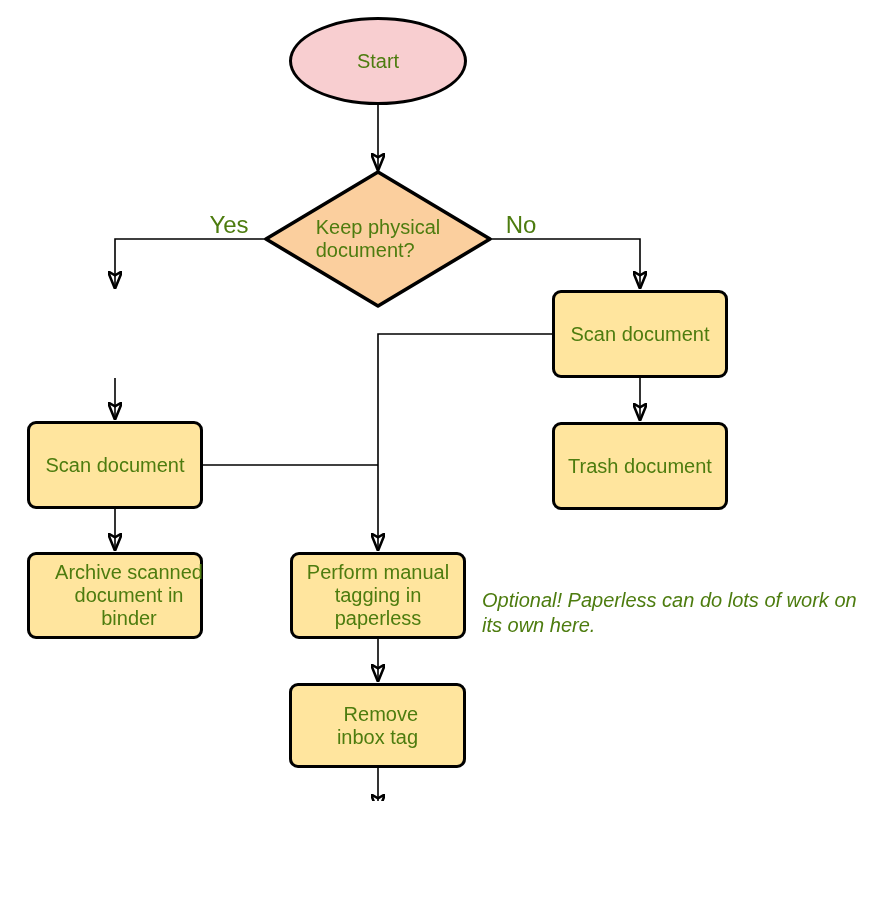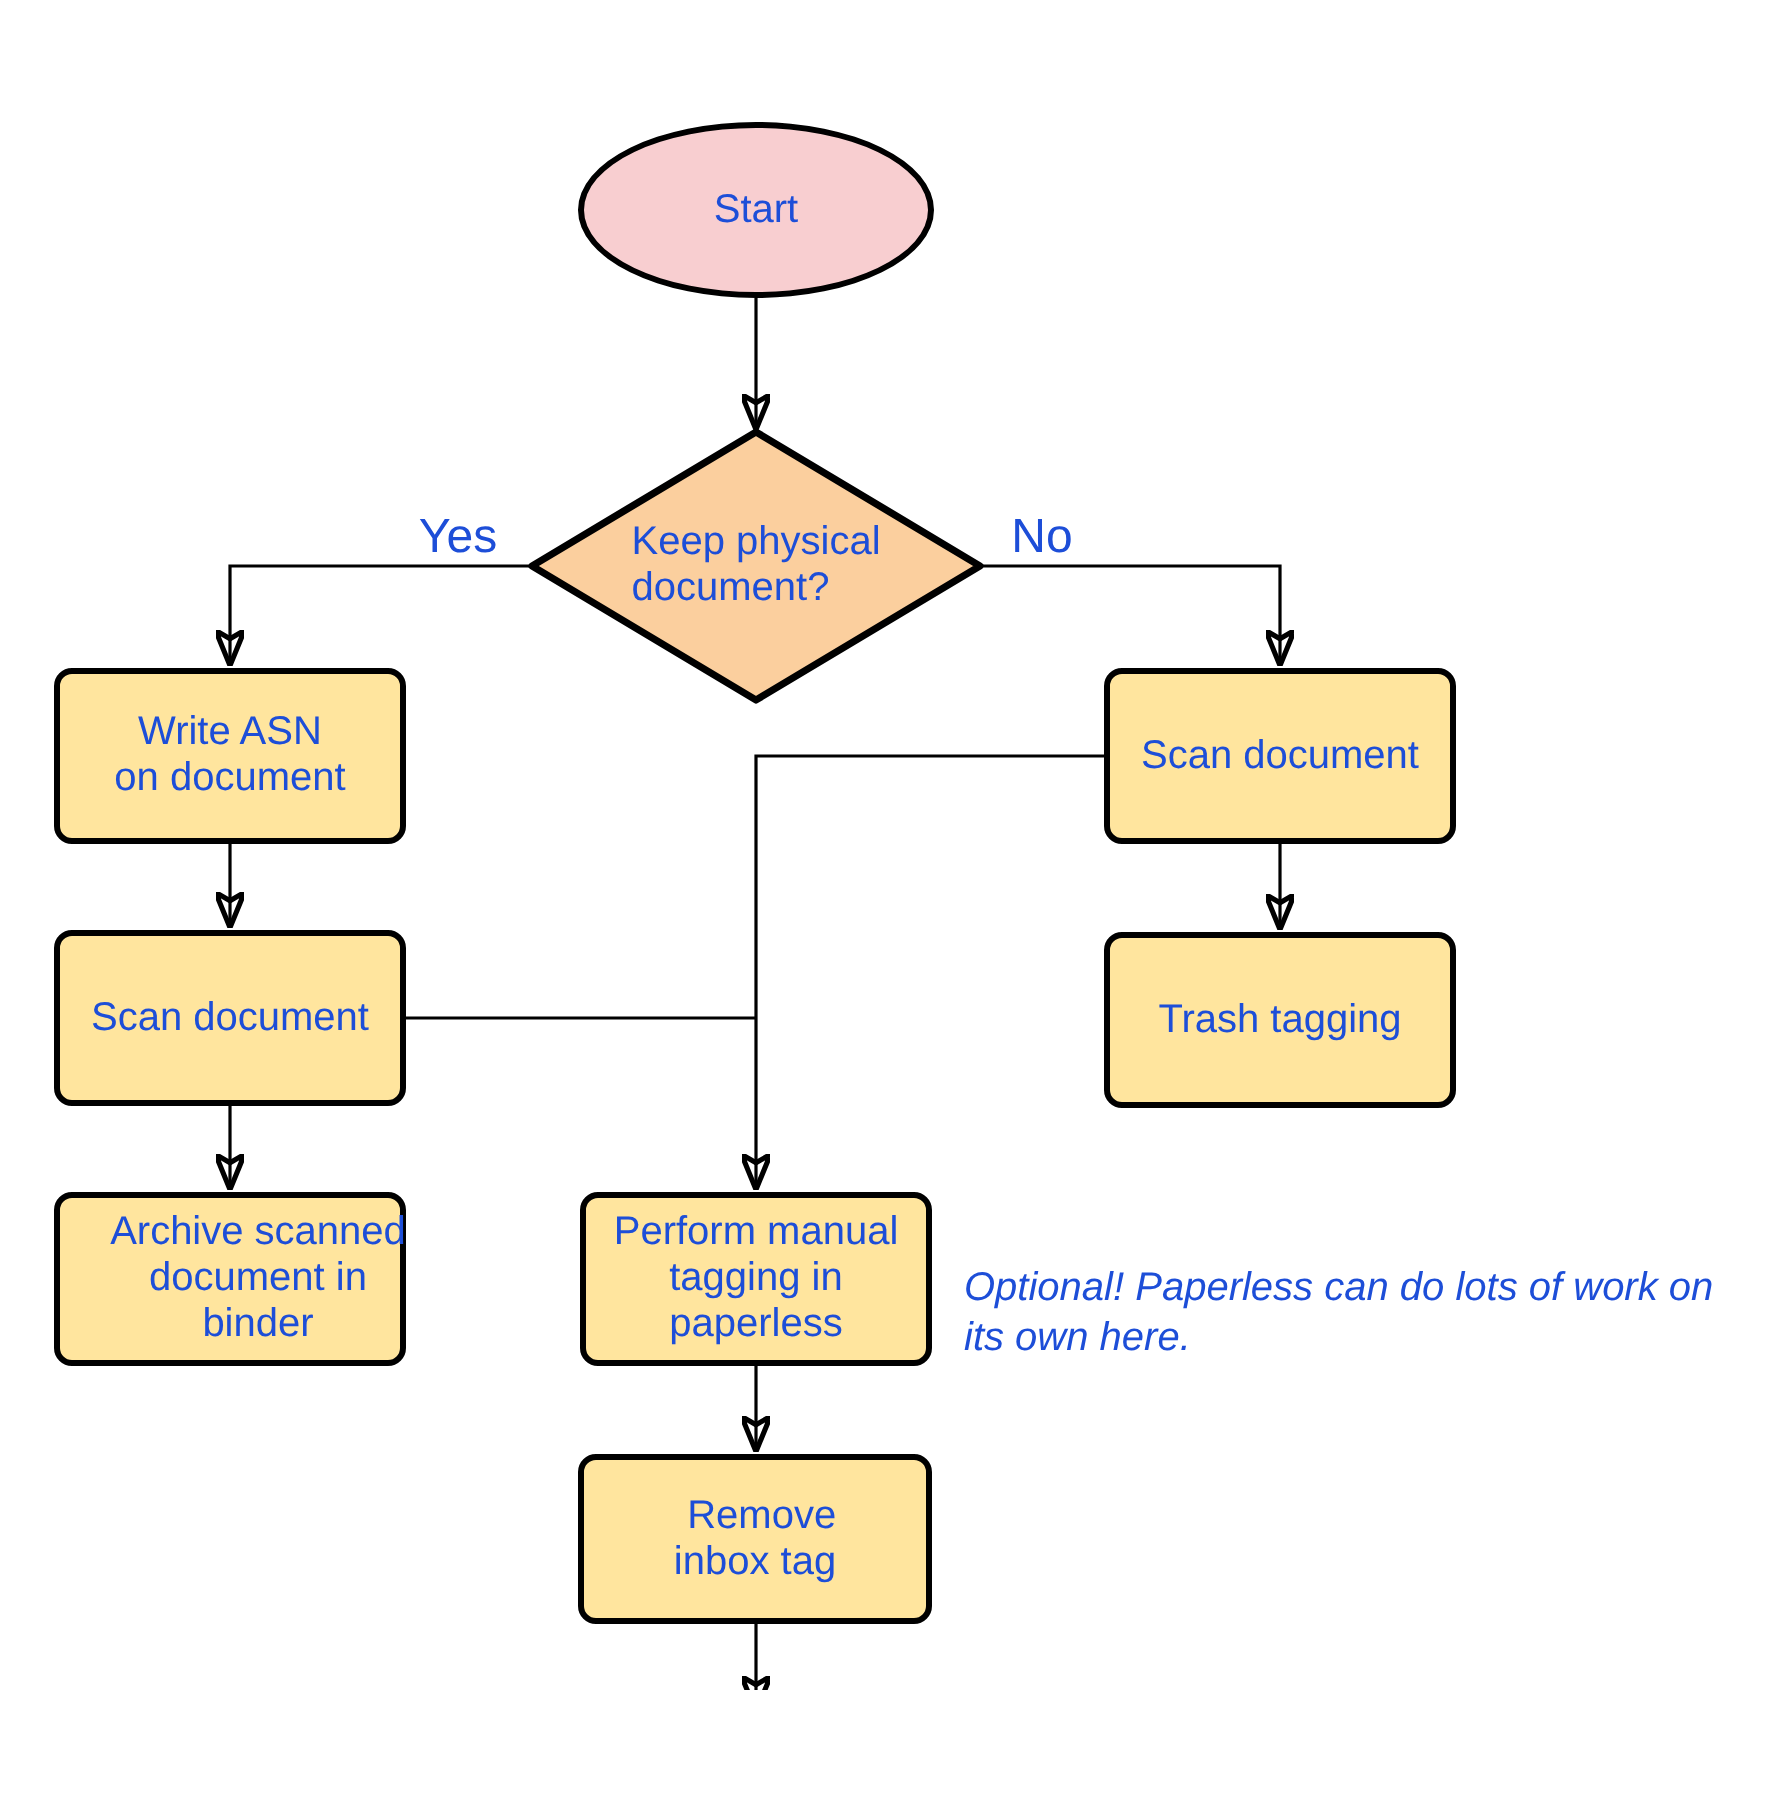--- a/index.html
+++ b/index.html
@@ -2,23 +2,22 @@
 <html><head>
 <meta charset="utf-8">
 <style>
   html, body { margin: 0; padding: 0; background: #ffffff; }
   #canvas {
     position: relative;
     width: 888px;
     height: 801px;
     background: #ffffff;
     font-family: "Liberation Sans", sans-serif;
-    color: #1d4ed8;
+    color: #4d7c0f;
     overflow: hidden;
-    margin-top: 44px;
   }
   .wires { position: absolute; left: 0; top: 0; z-index: 1; }
   .wires path { fill: none; stroke: #000000; stroke-width: 1.6; }
   .diamond { fill: #fbcf9e; stroke: #000000; stroke-width: 3.6; stroke-linejoin: round; }
 
   .node {
     position: absolute;
     z-index: 2;
     display: flex;
     align-items: center;
@@ -103,41 +102,37 @@
     <span>Start</span>
   </div>
 
   <div class="decision-label" style="left:288px; top:214px; width:180px; height:50px;">Keep physical
 document?</div>
 
   <div class="edge-label" style="left:205px; top:211px; width:48px;">Yes</div>
 
   <div class="edge-label" style="left:497px; top:211px; width:48px;">No</div>
 
-  <div class="node process" style="left:27px; top:290px; width:176px; height:88px;">
-    <span>Write ASN
-on document</span>
-  </div>
 
   <div class="node process" style="left:27px; top:421px; width:176px; height:88px;">
     <span>Scan document</span>
   </div>
 
   <div class="node process" style="left:27px; top:552px; width:176px; height:87px;padding-left:28px;">
     <span>Archive scanned
 document in
 binder</span>
   </div>
 
   <div class="node process" style="left:552px; top:290px; width:176px; height:88px;">
     <span>Scan document</span>
   </div>
 
   <div class="node process" style="left:552px; top:422px; width:176px; height:88px;">
-    <span>Trash tagging</span>
+    <span>Trash document</span>
   </div>
 
   <div class="node process" style="left:290px; top:552px; width:176px; height:87px;text-align:center;">
     <span>Perform manual
 tagging in
 paperless</span>
   </div>
 
   <div class="node process" style="left:289px; top:683px; width:177px; height:85px;text-align:right;">
     <span>Remove

